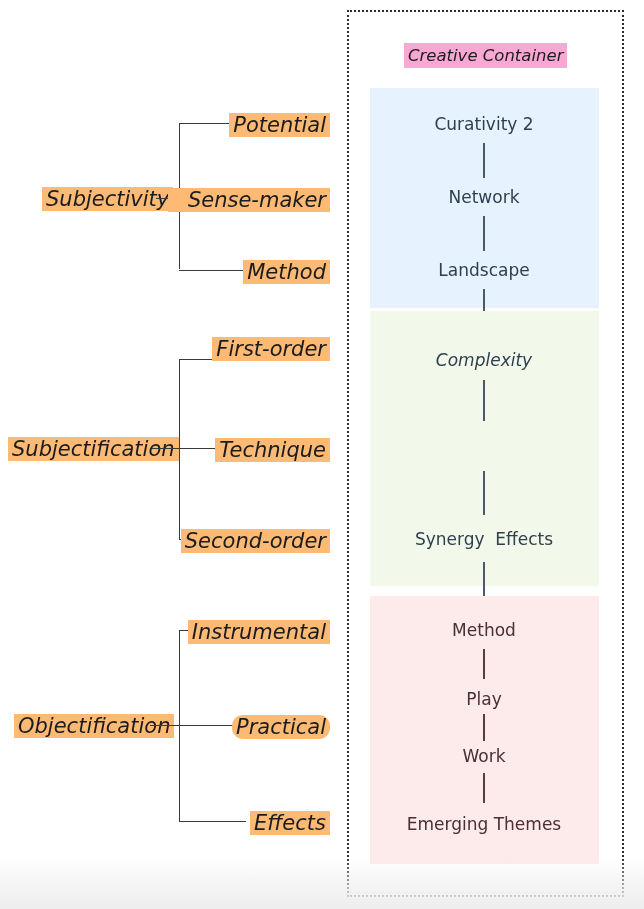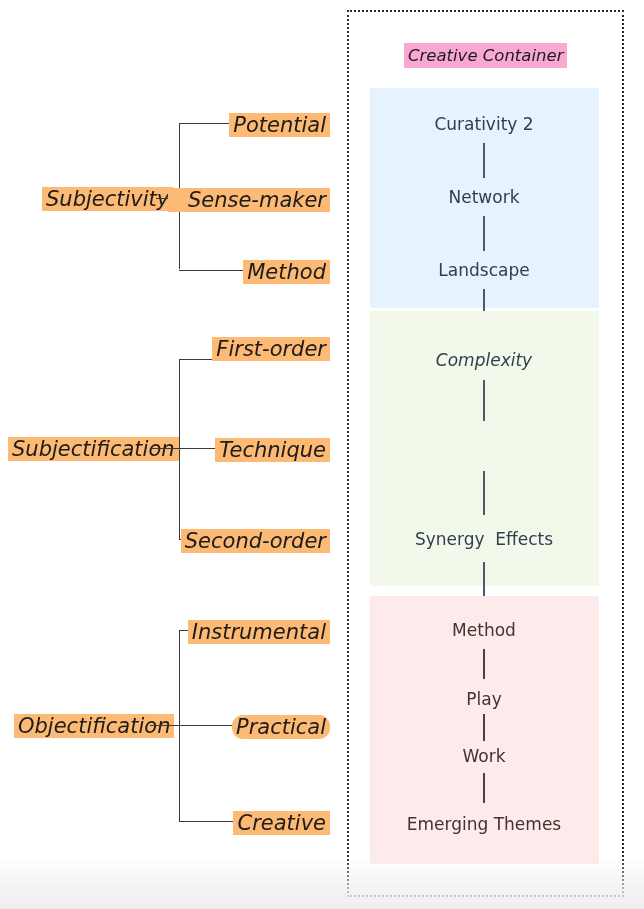--- a/index.html
+++ b/index.html
@@ -143,21 +143,21 @@
 
     <div class="ln h" style="left:150px; top:724.5px; width:30px;"></div>
     <div class="ln v" style="left:179px; top:630px; height:191px;"></div>
 
     <div class="ln h" style="left:179px; top:629.5px; width:33px;"></div>
     <div class="ln h" style="left:179px; top:724.5px; width:72px;"></div>
     <div class="ln h" style="left:179px; top:820.5px; width:67px;"></div>
 
     <div class="tree-label child" style="right:314px; top:620px;">Instrumental</div>
     <div class="tree-label child" style="right:314px; top:715px;border-radius:11px;">Practical</div>
-    <div class="tree-label child" style="right:314px; top:811px;">Creative</div>
+    <div class="tree-label child" style="right:314px; top:811px;">Effects</div>
   </div>
 
   <div class="panel" style="left:347px; top:10px; width:277px; height:887px;"></div>
 
   <div class="panel-title" style="left:404px; top:43px;">Creative Container</div>
 
   <div class="block blue" style="left:370px; top:88px; width:229px; height:220px;"></div>
 
   <div class="node cool" style="top:124px;">Curativity 2</div>
   <div class="vline cool" style="top:143px; height:35px;"></div>

